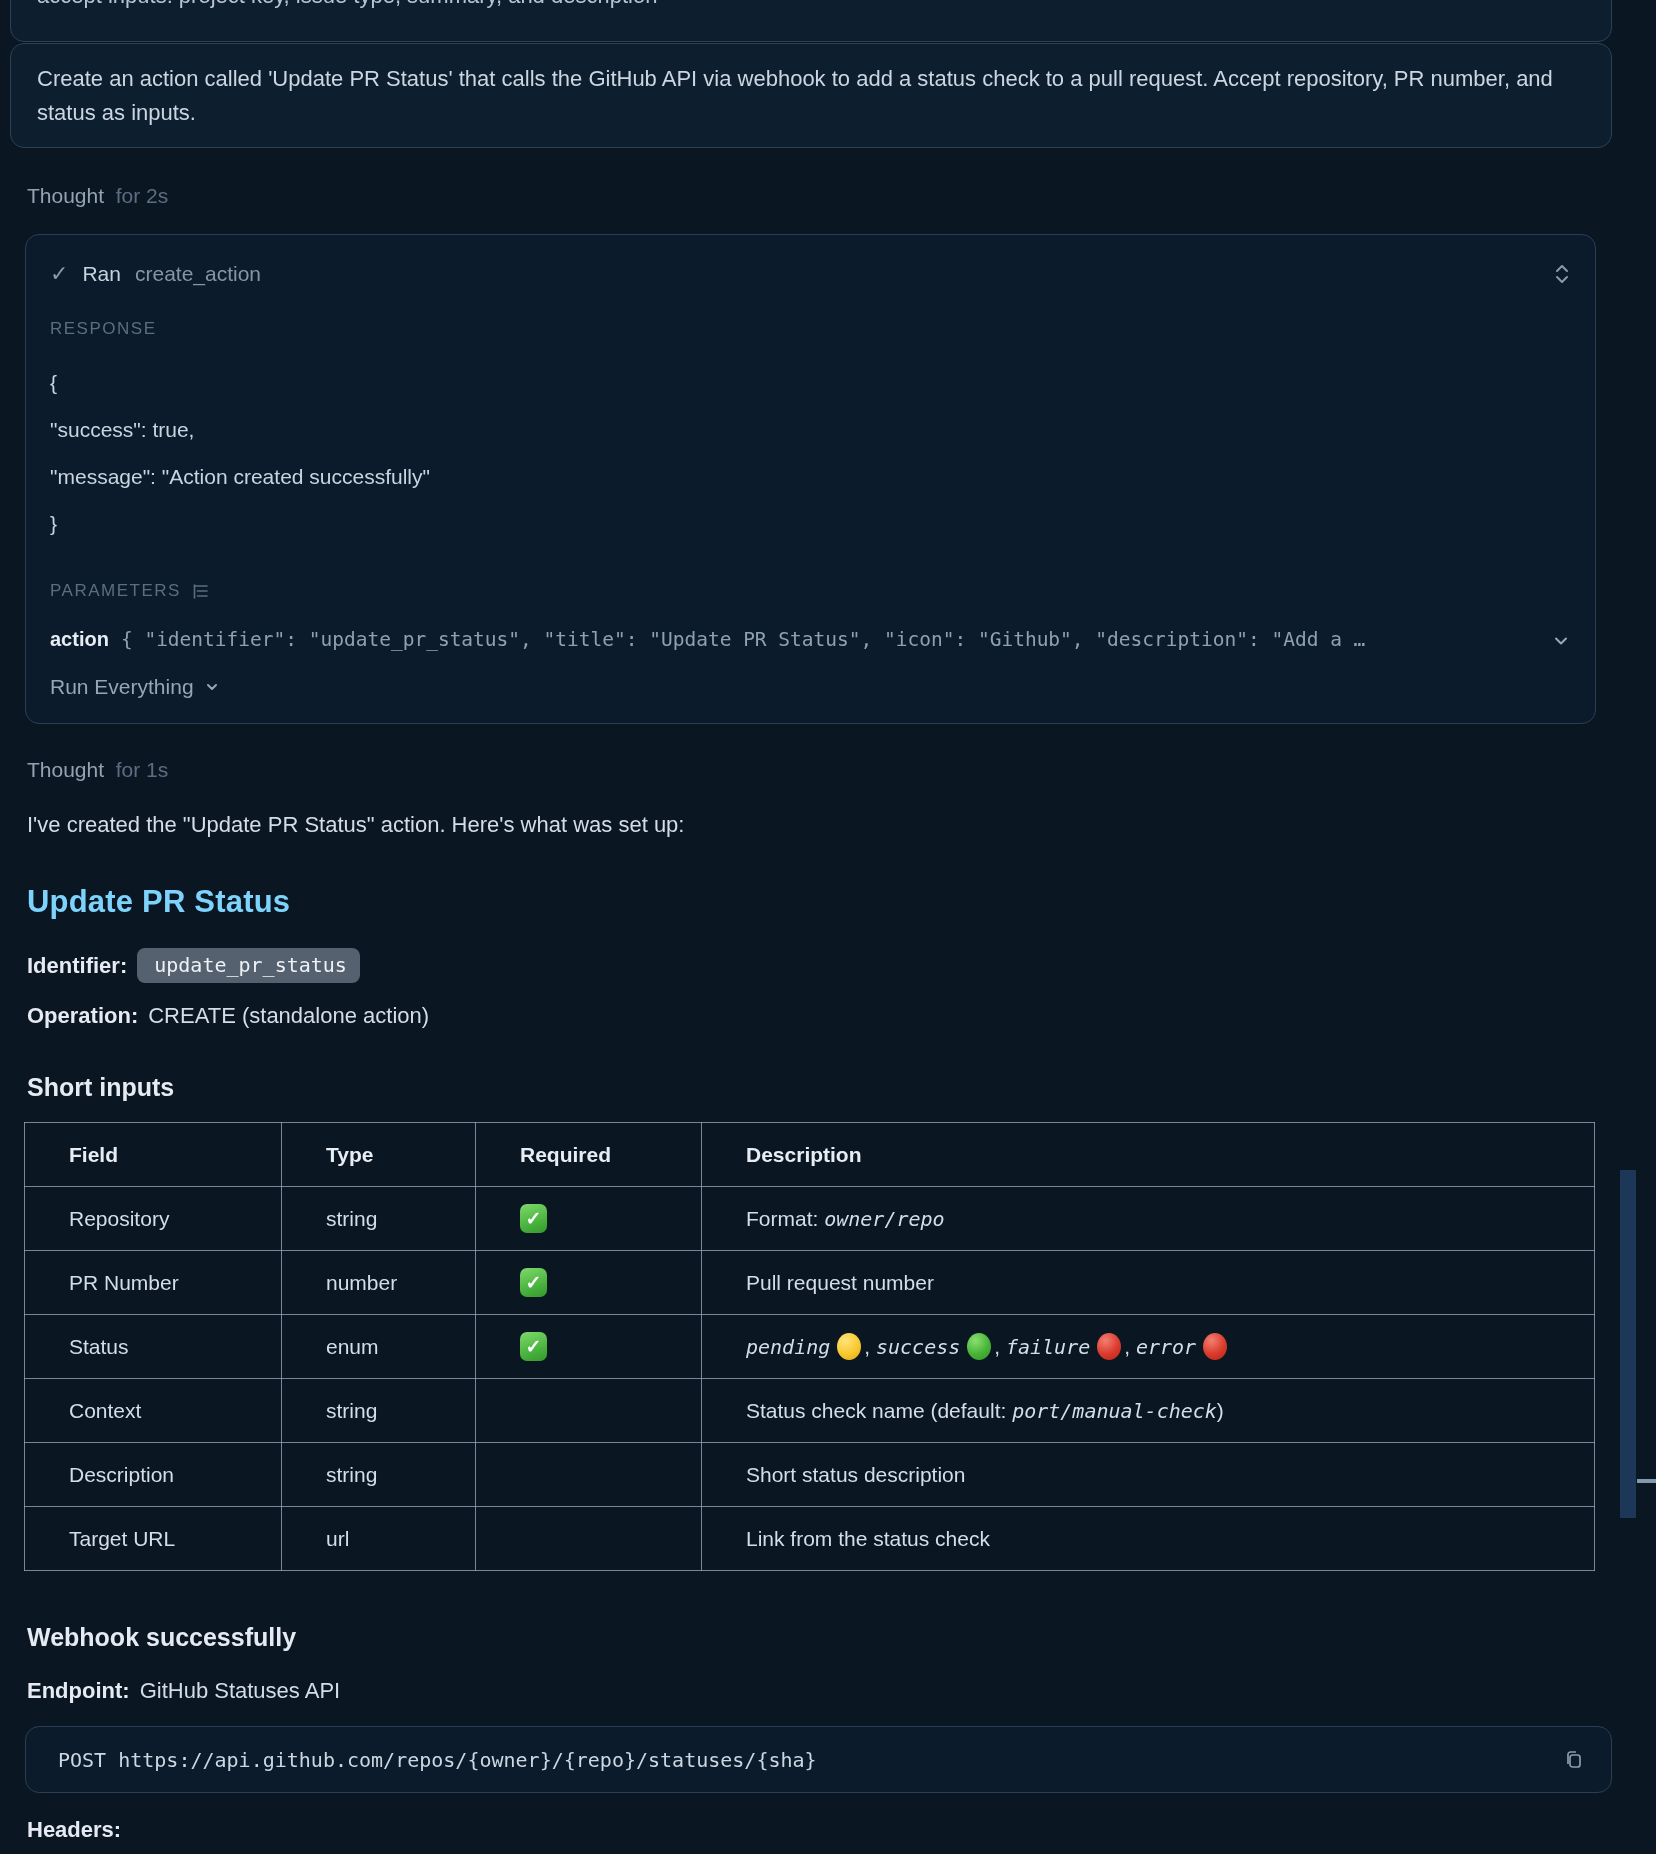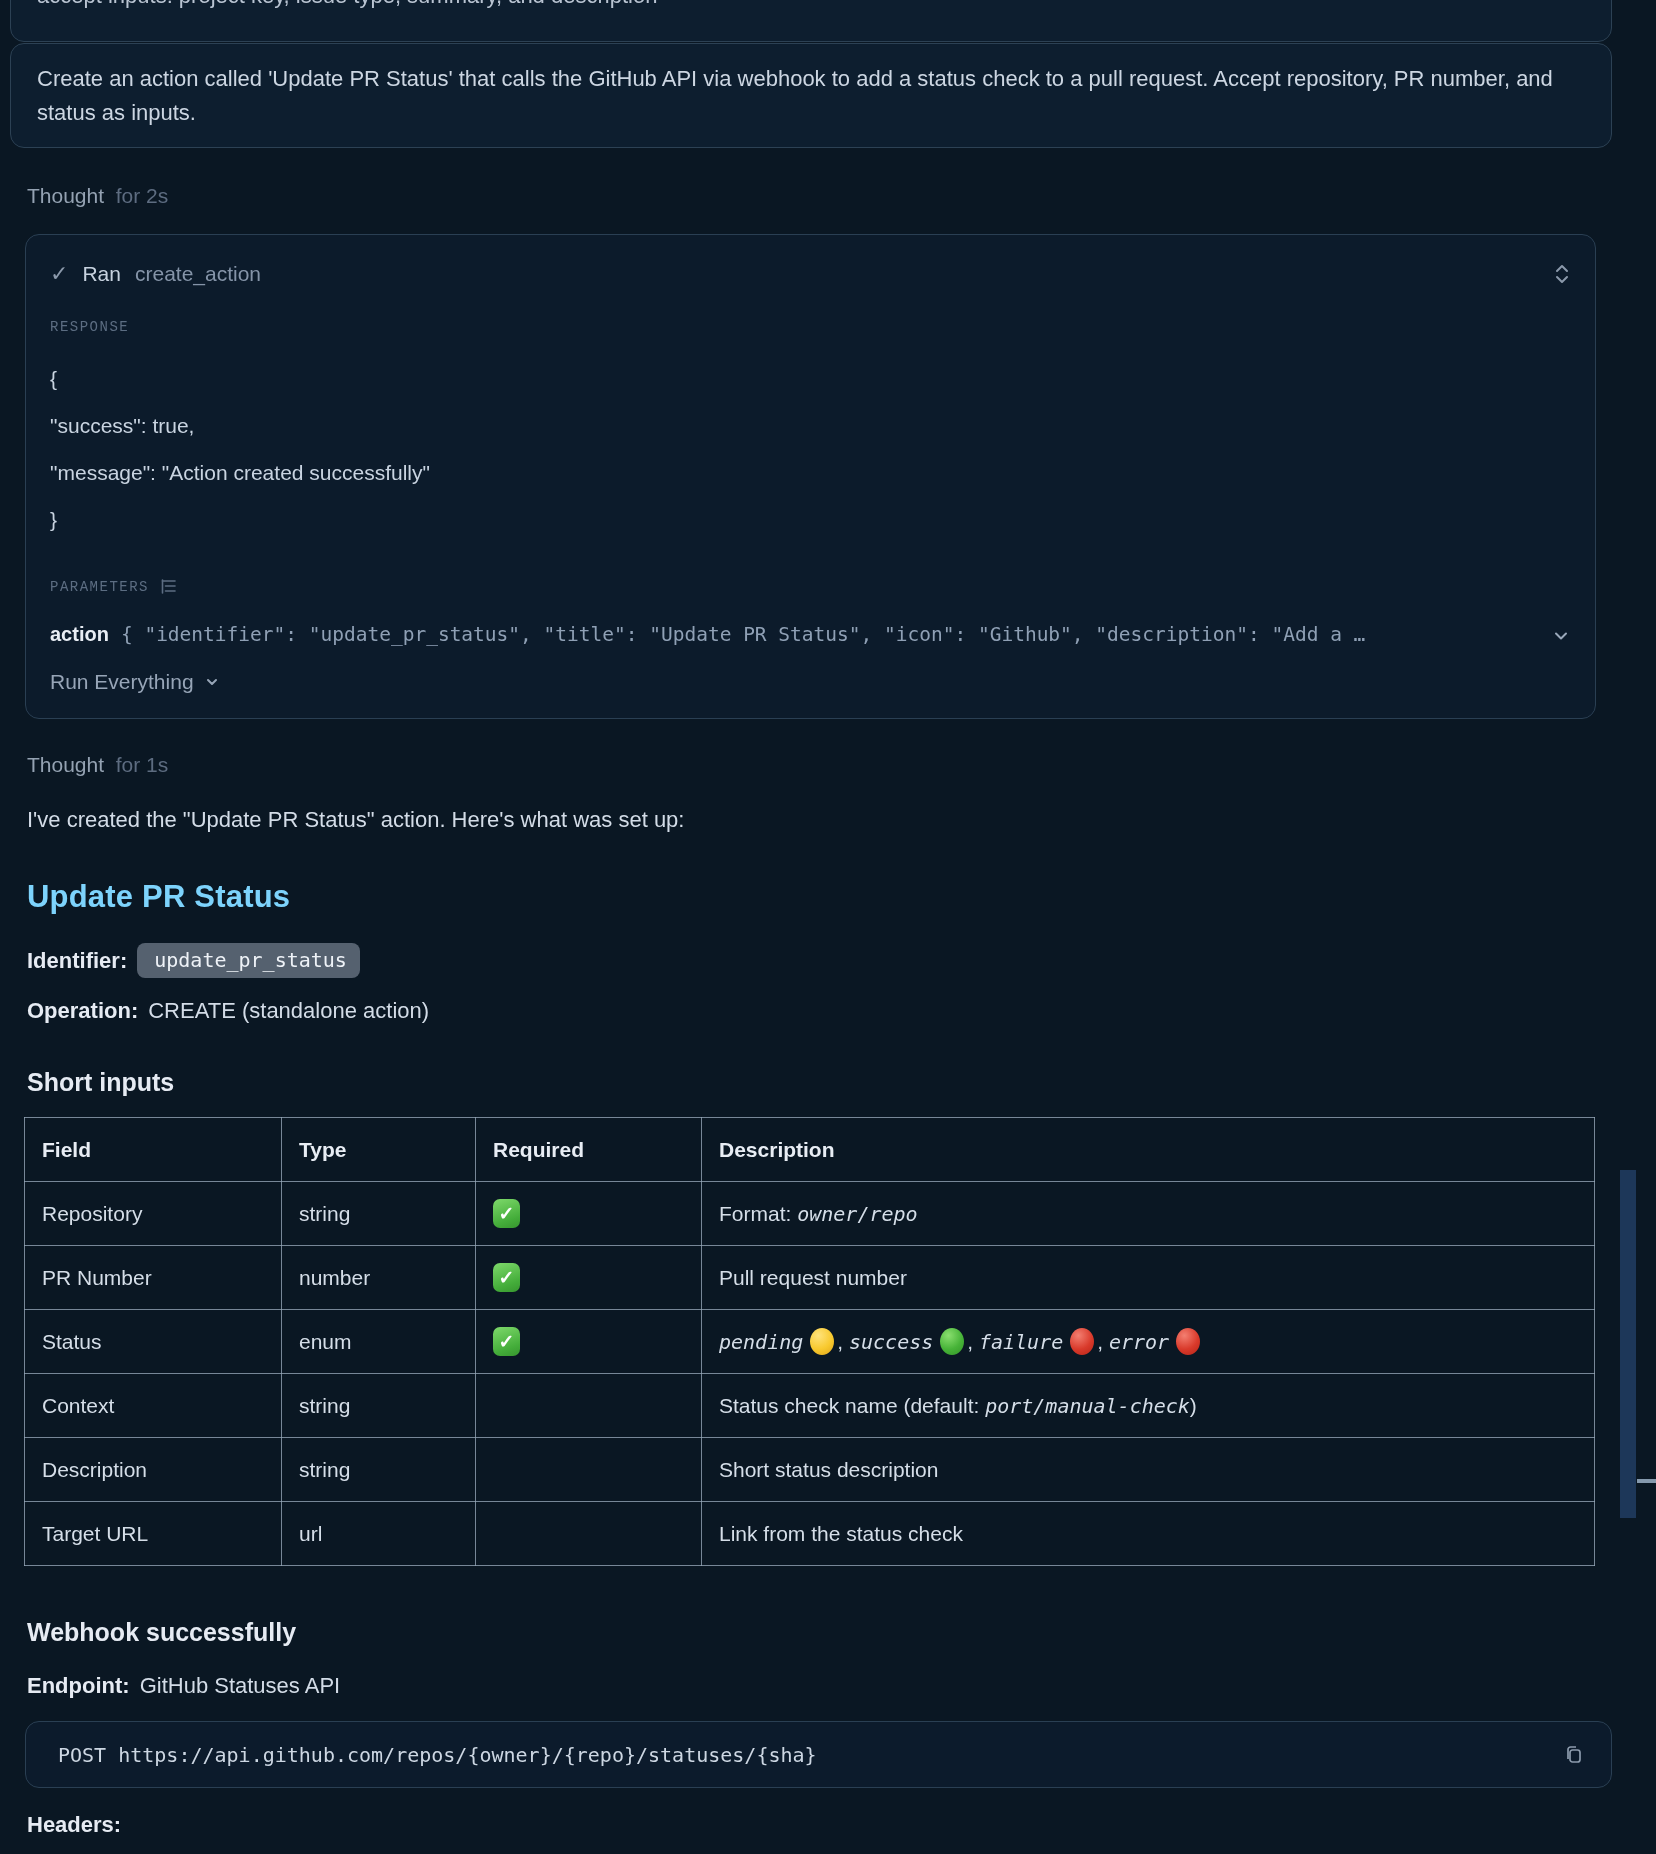--- a/index.html
+++ b/index.html
@@ -37,22 +37,22 @@
     margin:26px 0 0 25px; width:1571px;
     border:1.5px solid #2a3f53; border-radius:14px; background:#0c1b2b;
     padding:24px 24px 24px 24px;
   }
   .tool-header { display:flex; align-items:center; gap:14px; height:30px; }
   .check-glyph { color:#8b99ab; font-size:22px; line-height:1; }
   .ran-label { color:#c7d2df; font-size:21px; }
   .tool-name { color:#8594a8; font-size:21px; }
   .updown-icon { margin-left:auto; color:#8b99ab; cursor:pointer; }
   .section-label {
-    margin-top:30px; font-size:14px; letter-spacing:1.5px; color:#5c6d82;
-    display:flex; align-items:center; gap:10px;font-family:Liberation Mono, monospace;
+    margin-top:30px; font-size:17px; letter-spacing:1.5px; color:#5c6d82;
+    display:flex; align-items:center; gap:10px;
   }
   .json-block { margin-top:20px; }
   .json-line { font-size:21px; line-height:47px; color:#c9d4e1; }
   .param-line { margin-top:20px; display:flex; align-items:flex-end; height:30px; overflow:hidden; }
   .param-key { font-size:20px; font-weight:bold; color:#e8edf4; margin-right:12px; flex:none; }
   .param-val {
     font-size:19.5px; color:#8fa0b5; white-space:pre; overflow:hidden; flex:1 1 auto;
   }
   .param-chevron { flex:none; margin-left:14px; color:#9aa8ba; cursor:pointer; }
   .run-line { margin-top:24px; display:flex; align-items:center; gap:10px; color:#97a5b7; font-size:21px; cursor:pointer; }
@@ -66,21 +66,21 @@
     background:#55616f; border-radius:8px; padding:5px 13px 6px 17px;
   }
   .kv-op { margin-top:20px; }
   h3.sec { margin:44px 0 0 27px; font-size:25px; color:#e6ebf3; }
 
   table.inputs {
     margin:20px 0 0 24px; width:1571px; border-collapse:collapse; table-layout:fixed;
   }
   table.inputs th, table.inputs td {
     border:1.5px solid rgba(150,166,184,0.78);
-    height:64px; padding-left:17px; text-align:left; vertical-align:middle;
+    height:64px; padding-left:44px; text-align:left; vertical-align:middle;
     font-size:21px; color:#d5dee8;
   }
   table.inputs th { font-weight:bold; color:#e8edf4; }
   col.c-field { width:257px; } col.c-type { width:194px; } col.c-req { width:226px; }
   .cell-mono { font-family:"DejaVu Sans Mono", monospace; font-size:20px;font-style:italic; }
   .check-badge {
     display:inline-block; width:27px; height:29px; border-radius:7px;
     background:linear-gradient(160deg,#7ed96b,#44ad3a 70%,#37962f);
     color:#ffffff; font-size:19px; font-weight:bold; text-align:center; line-height:29px;
   }

